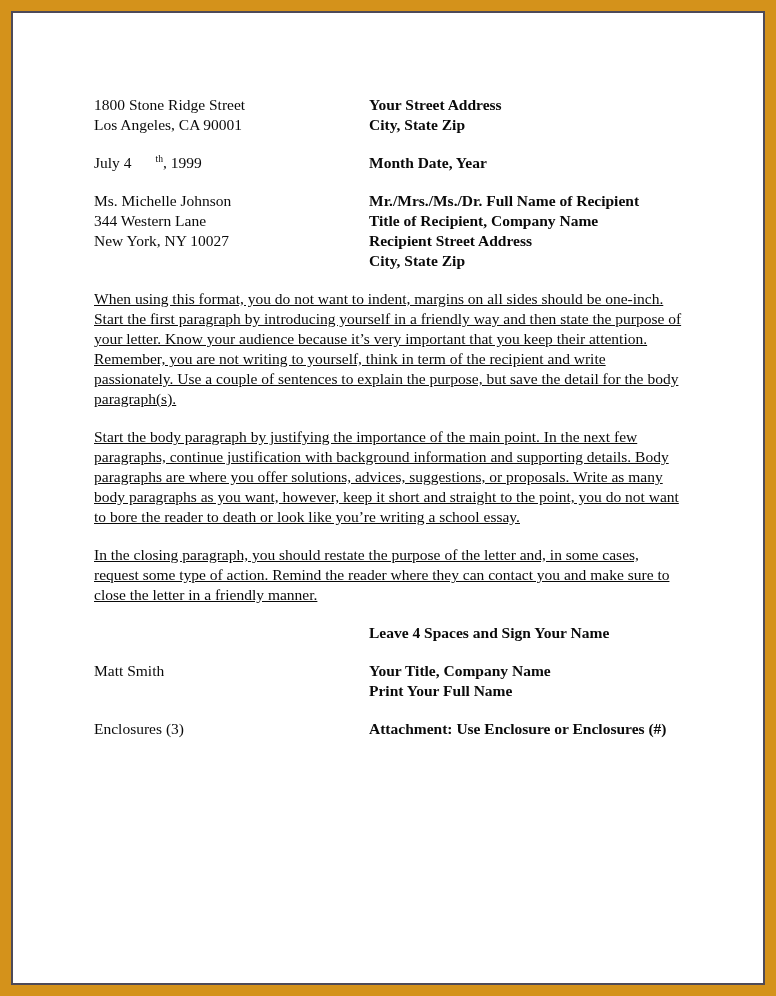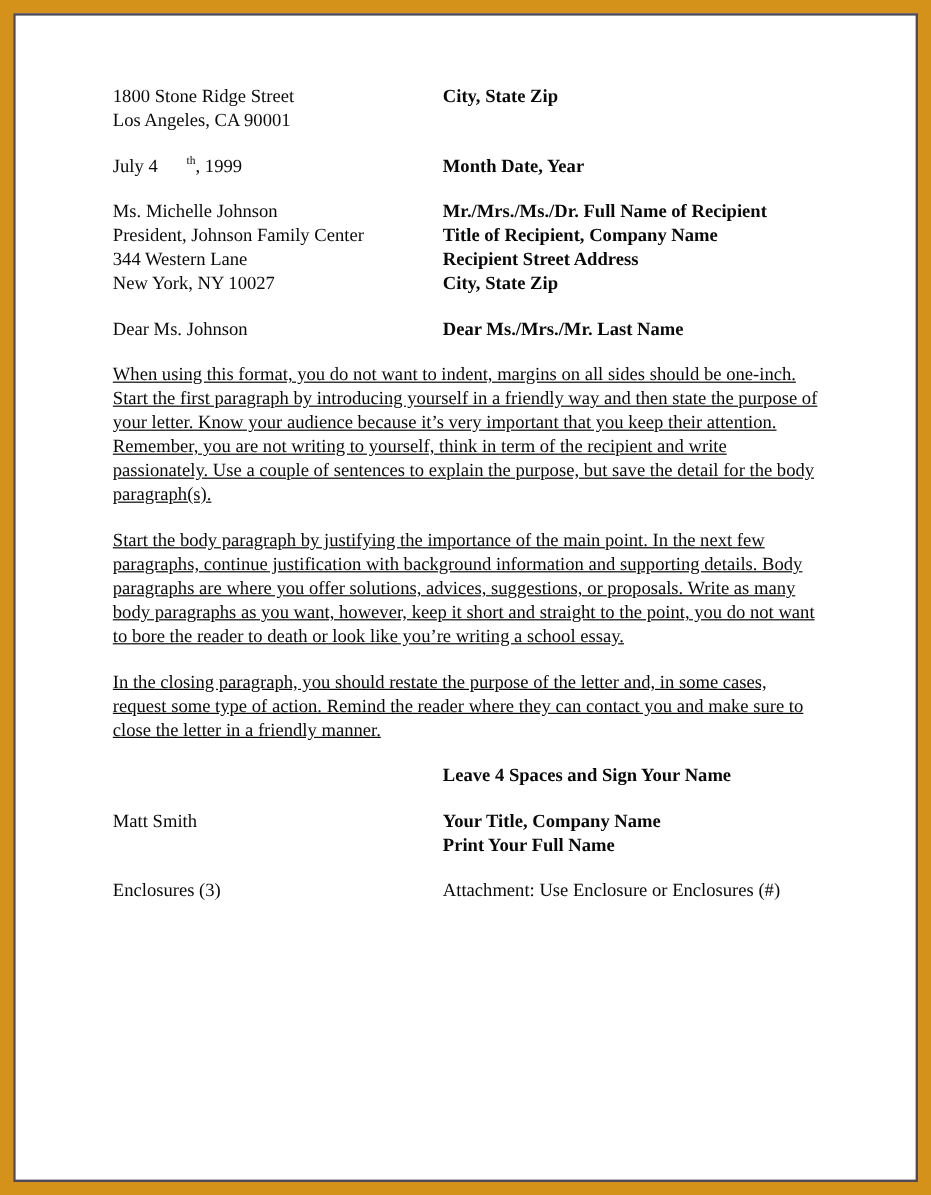--- a/index.html
+++ b/index.html
@@ -16,35 +16,35 @@
   }
   .frame-inner {
     box-sizing: border-box;
     width: 100%;
     height: 100%;
     border: 2px solid var(--inner-line, #4e4a58);
     background: var(--page-bg, #ffffff);
   }
   .letter {
     box-sizing: border-box;
-    padding: 58px 60px 0 81px;
+    padding: 82px 60px 0 81px;
     color: var(--text-color, #0a0a0a);
     font-family: "Liberation Serif", "DejaVu Serif", serif;
     font-size: 15.5px;
     line-height: 20px;
   }
   .row {
     display: grid;
     grid-template-columns: 275px 1fr;
     width: 602px;
   }
   .block { margin-bottom: 18px; }
   .cell.example { font-weight: 400; }
   .cell.template { font-weight: 700; white-space: nowrap; }
-  .cell.template.plain { font-weight: 400; }
+  .cell.template.plain { font-weight: 700; }
   .paragraph {
     width: 590px;
     margin: 0 0 18px 0;
     text-decoration: underline;
   }
   sup {
     font-size: 0.62em;
     vertical-align: super;
     line-height: 0;
     margin-left: 24px;
@@ -56,50 +56,46 @@
 <div class="frame">
   <div class="frame-inner">
     <div class="letter">
 
       <div class="row block">
         <div class="cell example">
           <div>1800 Stone Ridge Street</div>
           <div>Los Angeles, CA 90001</div>
         </div>
         <div class="cell template">
+          <div>Your Street Address</div>
           <div>City, State Zip</div>
         </div>
       </div>
 
       <div class="row block">
         <div class="cell example">
           <span>July 4</span><sup>th</sup><span>, 1999</span>
         </div>
         <div class="cell template">Month Date, Year</div>
       </div>
 
       <div class="row block">
         <div class="cell example">
           <div>Ms. Michelle Johnson</div>
-          <div>President, Johnson Family Center</div>
           <div>344 Western Lane</div>
           <div>New York, NY 10027</div>
         </div>
         <div class="cell template">
           <div>Mr./Mrs./Ms./Dr. Full Name of Recipient</div>
           <div>Title of Recipient, Company Name</div>
           <div>Recipient Street Address</div>
           <div>City, State Zip</div>
         </div>
       </div>
 
-      <div class="row block">
-        <div class="cell example">Dear Ms. Johnson</div>
-        <div class="cell template">Dear Ms./Mrs./Mr. Last Name</div>
-      </div>
 
       <p class="paragraph">When using this format, you do not want to indent, margins on all sides should be one-inch. Start the first paragraph by introducing yourself in a friendly way and then state the purpose of your letter. Know your audience because it’s very important that you keep their attention. Remember, you are not writing to yourself, think in term of the recipient and write passionately. Use a couple of sentences to explain the purpose, but save the detail for the body paragraph(s).</p>
       <p class="paragraph">Start the body paragraph by justifying the importance of the main point. In the next few paragraphs, continue justification with background information and supporting details. Body paragraphs are where you offer solutions, advices, suggestions, or proposals. Write as many body paragraphs as you want, however, keep it short and straight to the point, you do not want to bore the reader to death or look like you’re writing a school essay.</p>
       <p class="paragraph">In the closing paragraph, you should restate the purpose of the letter and, in some cases, request some type of action. Remind the reader where they can contact you and make sure to close the letter in a friendly manner.</p>
 
 
       <div class="row block">
         <div class="cell example"></div>
         <div class="cell template">Leave 4 Spaces and Sign Your Name</div>
       </div>

